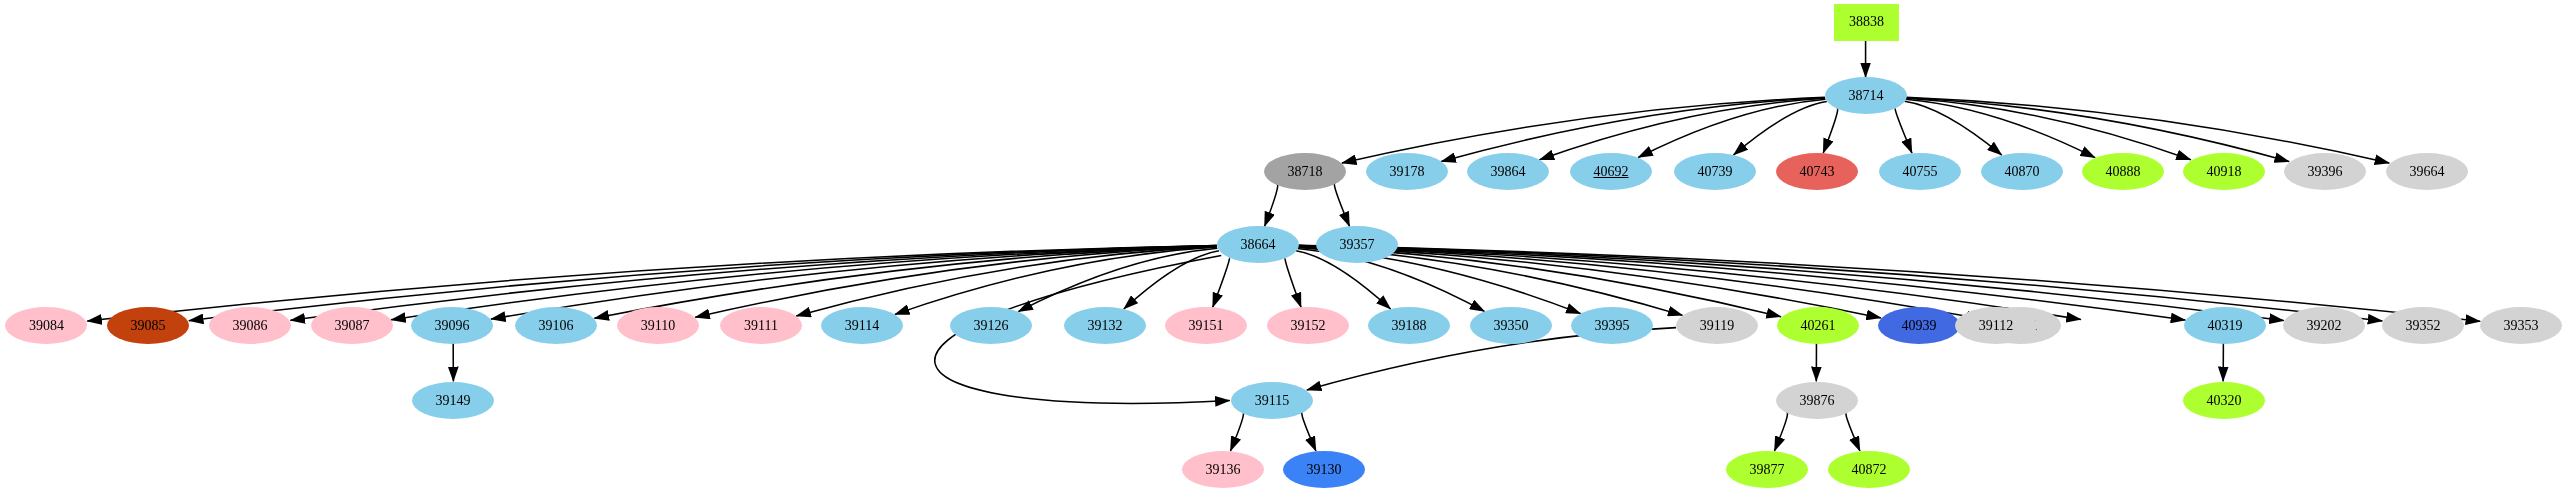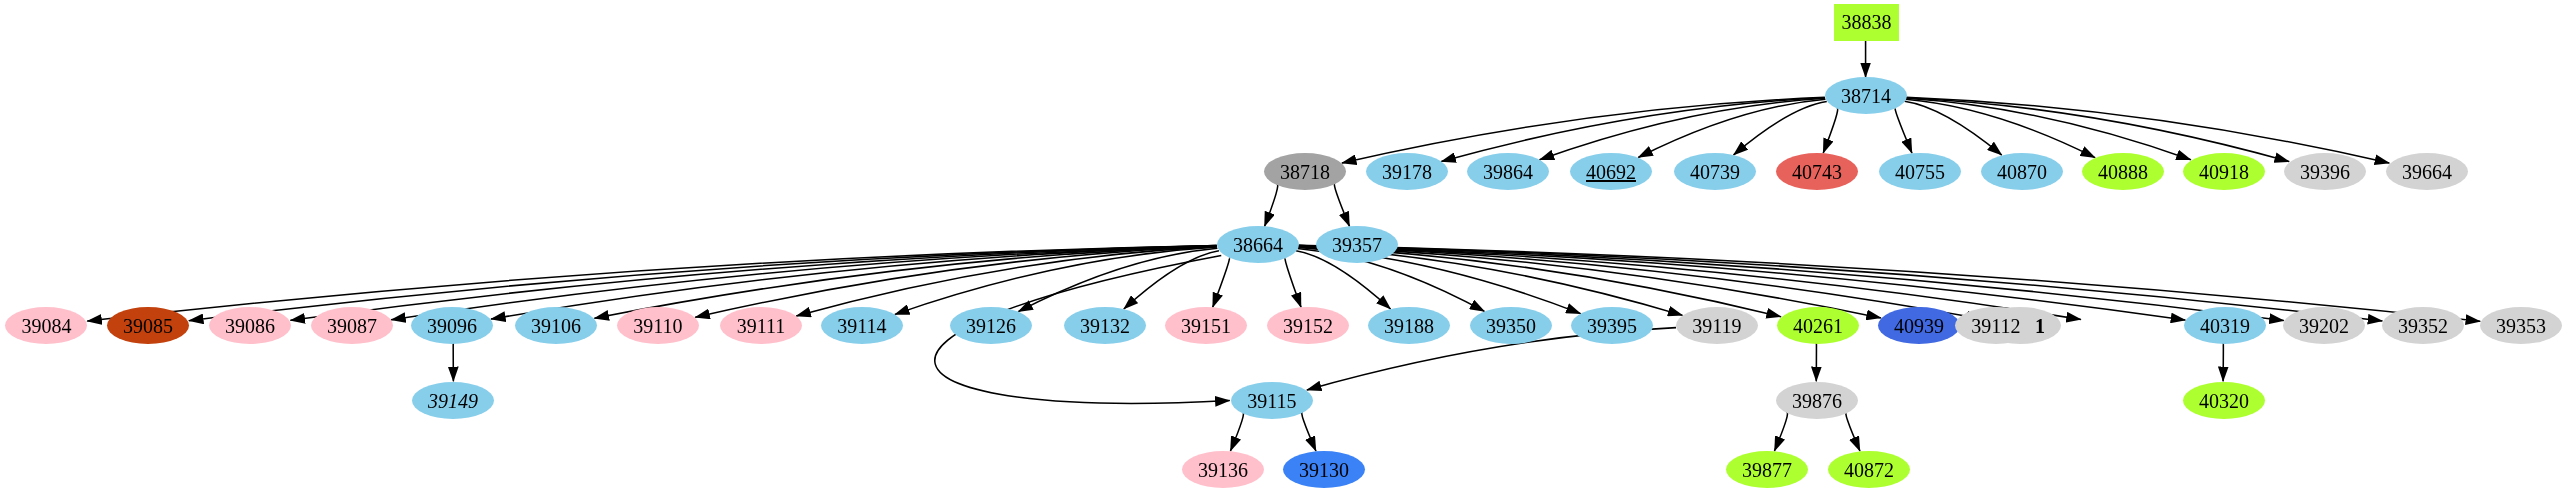--- a/index.html
+++ b/index.html
@@ -8,21 +8,21 @@
     width:2576px;height:490px;
     background:#ffffff;
     font-family:"Liberation Serif","DejaVu Serif",serif;
     overflow:hidden;
   }
   svg.edge-layer{position:absolute;left:0;top:0;width:2576px;height:490px;}
   .edge{fill:none;stroke:#000000;stroke-width:2px;}
   .node{
     position:absolute;
     display:flex;align-items:center;justify-content:center;
-    font-size:20px;color:#000000;line-height:1;
+    font-size:14px;color:#000000;line-height:1;
     white-space:nowrap;
   }
   .node.ellipse{border-radius:50%;}
   .node.box{border-radius:0;}
 </style>
 </head>
 <body>
 
 <div class="canvas">
   <svg class="edge-layer" viewBox="0 0 3335 635" xmlns="http://www.w3.org/2000/svg">
@@ -115,21 +115,21 @@
     <div class="node ellipse" style="left: 1571px; top: 307px; width: 82px; height: 37px; background: rgb(135, 206, 235);">39395</div>
     <div class="node ellipse" style="left: 1676px; top: 307px; width: 82px; height: 37px; background: rgb(211, 211, 211);">39119</div>
     <div class="node ellipse" style="left: 1777px; top: 307px; width: 82px; height: 37px; background: rgb(173, 255, 47);">40261</div>
     <div class="node ellipse" style="left: 1878px; top: 307px; width: 82px; height: 37px; background: rgb(65, 105, 225);">40939</div>
     <div class="node ellipse" style="left: 1979px; top: 307px; width: 82px; height: 37px; background: rgb(211, 211, 211); font-weight: bold;">39101</div>
     <div class="node ellipse" style="left: 1955px; top: 307px; width: 82px; height: 37px; background: rgb(211, 211, 211);">39112</div>
     <div class="node ellipse" style="left: 2184px; top: 307px; width: 82px; height: 37px; background: rgb(135, 206, 235);">40319</div>
     <div class="node ellipse" style="left: 2283px; top: 307px; width: 82px; height: 37px; background: rgb(211, 211, 211);">39202</div>
     <div class="node ellipse" style="left: 2382px; top: 307px; width: 82px; height: 37px; background: rgb(211, 211, 211);">39352</div>
     <div class="node ellipse" style="left: 2480px; top: 307px; width: 82px; height: 37px; background: rgb(211, 211, 211);">39353</div>
-    <div class="node ellipse" style="left: 412px; top: 382px; width: 82px; height: 37px; background: rgb(135, 206, 235); font-style: italic;">39149</div>
+    <div class="node ellipse" style="left: 412px; top: 382px; width: 82px; height: 37px; background: rgb(135, 206, 235);">39149</div>
     <div class="node ellipse" style="left: 1231px; top: 382px; width: 82px; height: 37px; background: rgb(135, 206, 235);">39115</div>
     <div class="node ellipse" style="left: 1776px; top: 382px; width: 82px; height: 37px; background: rgb(211, 211, 211);">39876</div>
     <div class="node ellipse" style="left: 2183px; top: 382px; width: 82px; height: 37px; background: rgb(173, 255, 47);">40320</div>
     <div class="node ellipse" style="left: 1182px; top: 451px; width: 82px; height: 37px; background: rgb(255, 192, 203);">39136</div>
     <div class="node ellipse" style="left: 1283px; top: 451px; width: 82px; height: 37px; background: #3b82f6;">39130</div>
     <div class="node ellipse" style="left: 1726px; top: 451px; width: 82px; height: 37px; background: rgb(173, 255, 47);">39877</div>
     <div class="node ellipse" style="left: 1828px; top: 451px; width: 82px; height: 37px; background: rgb(173, 255, 47);">40872</div>
   </div>
 
 

